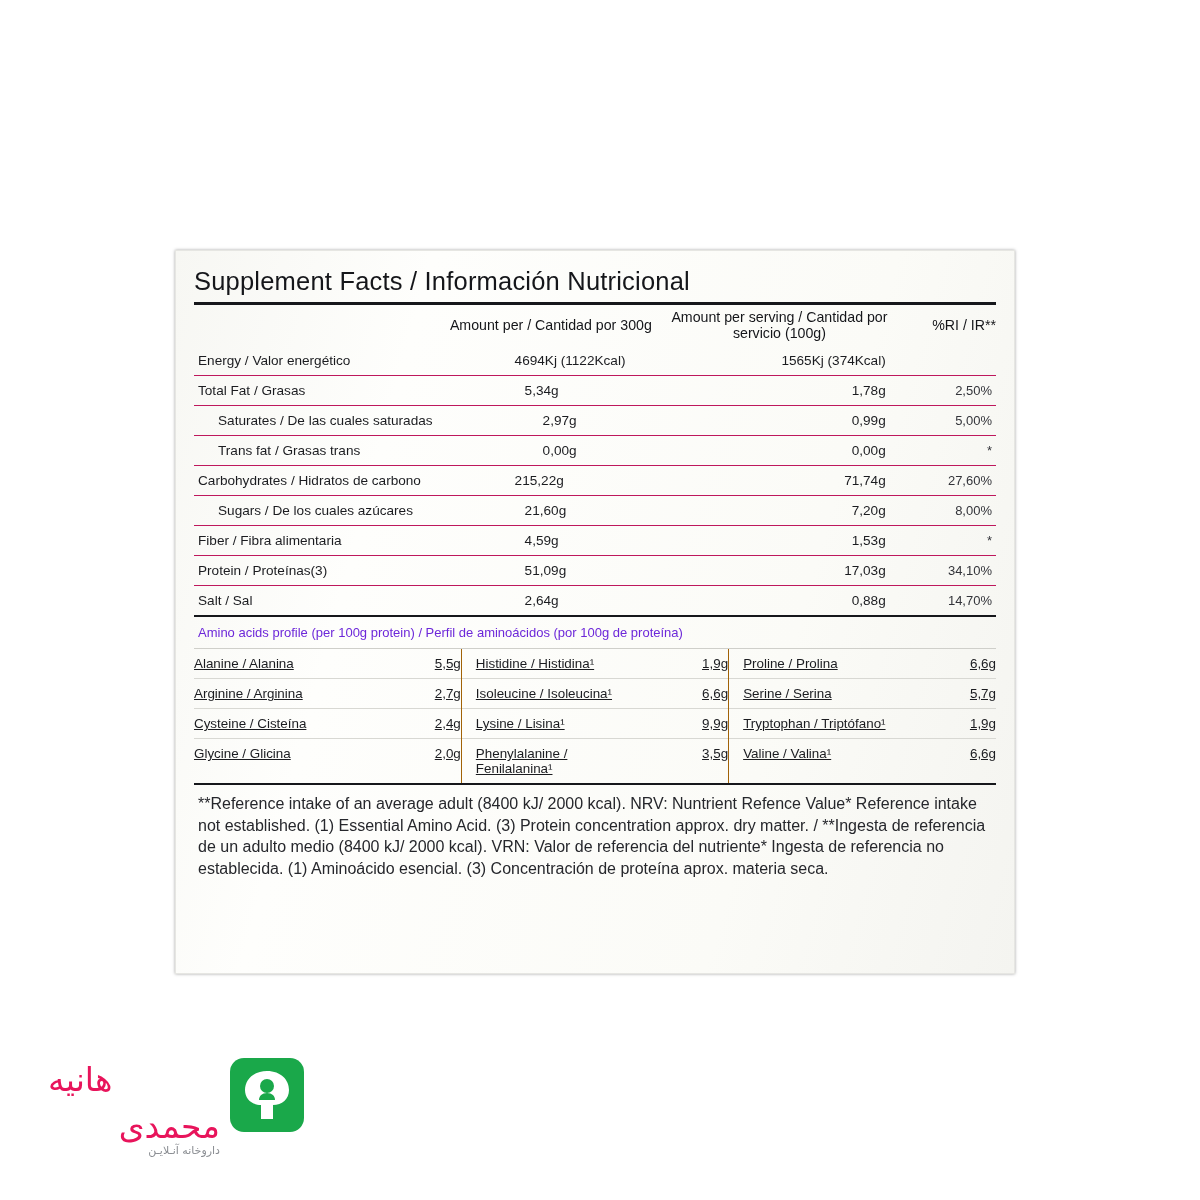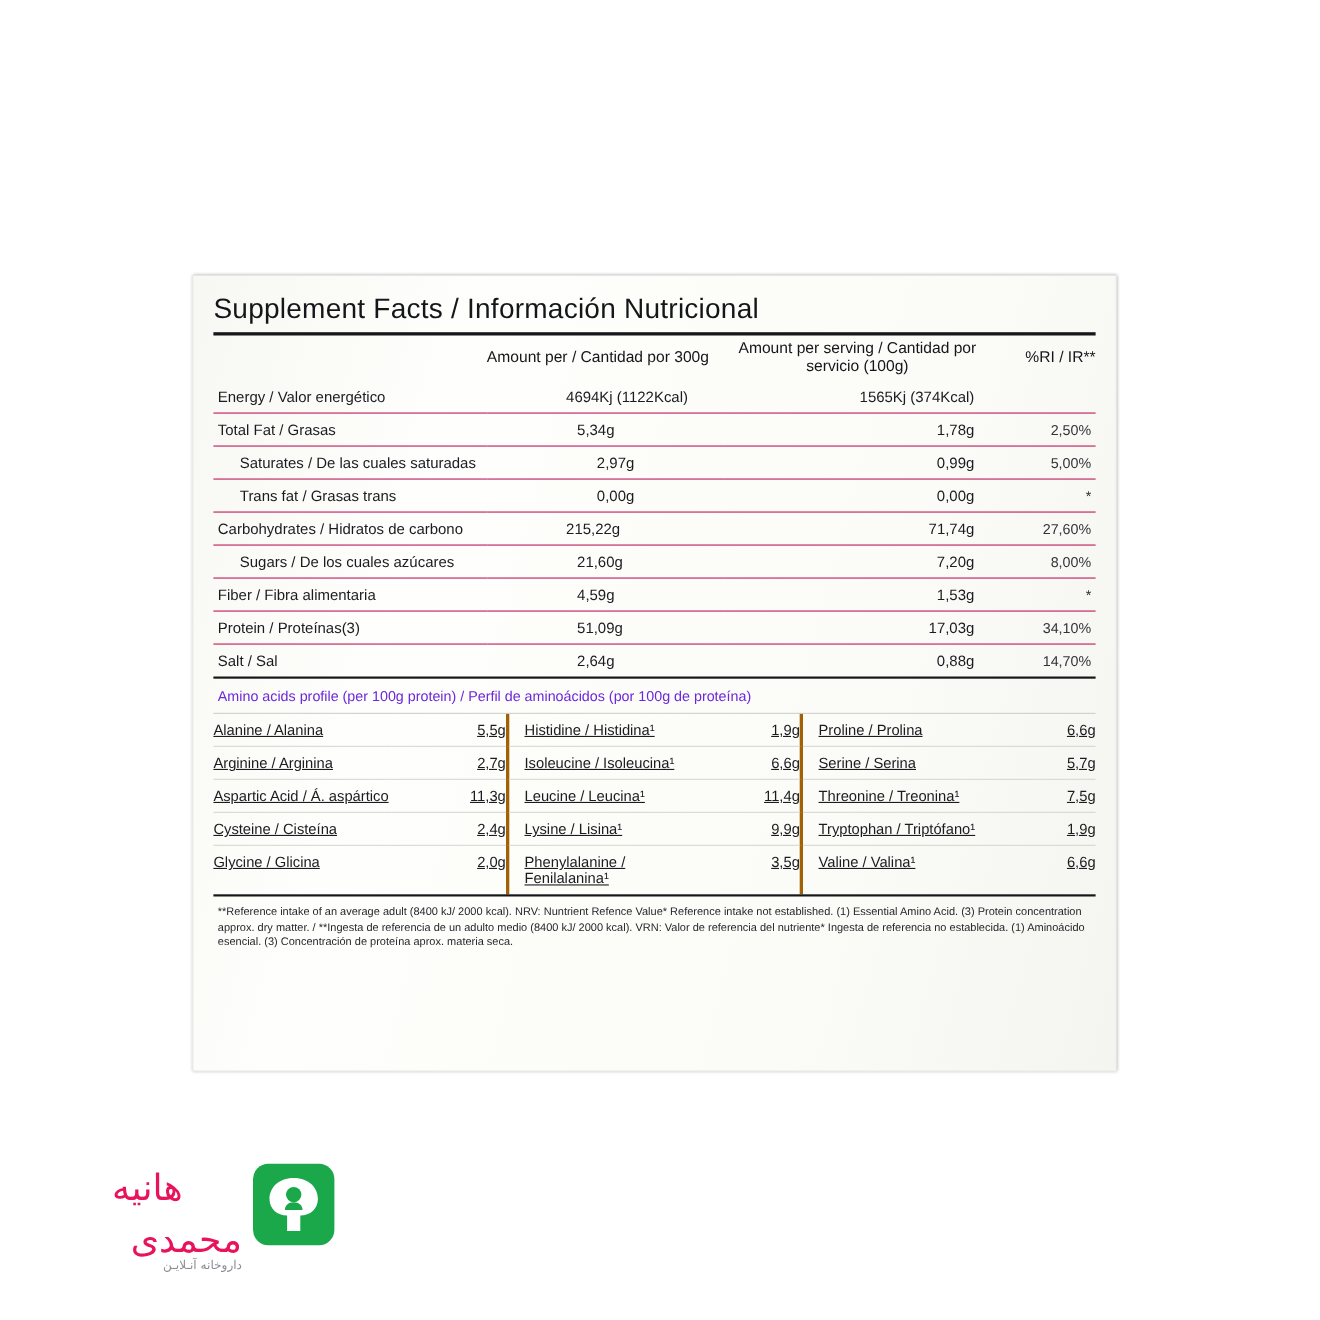--- a/index.html
+++ b/index.html
@@ -93,21 +93,21 @@
   .c-name { text-align: left; width: 31%; padding-left: 4px !important; }
   .c-300  { text-align: left; width: 27%; }
   .c-serv { text-align: right; width: 30%; padding-right: 14px !important; }
   .c-ri   { text-align: right; width: 12%; padding-right: 4px !important; font-size: 13px; color: #33343a;}
 
   .indent1 { padding-left: 24px !important; }
   .c-300.v1 { padding-left: 72px; }
   .c-300.v2 { padding-left: 82px; }
   .c-300.v3 { padding-left: 100px; }
 
-  .hdr-300 { text-align: left; padding-left: 20px; }
+  .hdr-300 { text-align: center; padding-left: 20px; }
   .hdr-serv { text-align: center; }
   .hdr-ri { text-align: right; font-size: 12.6px; padding-right: 4px; }
 
   
   .amino-title {
     font-size: 13px;
     color: #6d28d9;
     padding: 8px 0 8px 4px;
   }
   table.amino {
@@ -120,27 +120,27 @@
   table.amino td {
     padding: 7px 0 7px 0;
     border-top: 1px solid #d8d8d3;
     vertical-align: baseline;
   }
   table.amino tr:first-child td {
     border-top: none;
   }
   .a-name { text-align: left; padding-left: 4px; }
   .a-val  { text-align: right; padding-right: 12px; }
-  .colsep { border-left: 3px solid #a16207; padding-left: 14px !important; }
+  .colsep { border-left: 1px solid #a16207; padding-left: 14px !important; }
   .col-w-name { width: 20%; }
   .col-w-val  { width: 13%; }
 
   
   .footnote {
-    font-size: 10px;
+    font-size: 16px;
     line-height: 1.35;
     color: #26272c;
     padding: 8px 4px 0 4px;
     text-align: left;
   }
 
   
   #logo {
     position: absolute;
     left: 48px;
@@ -163,21 +163,21 @@
     top: 9px;
     transform: translateX(-50%);
   }
   .fa-text {
     position: absolute;
     color: #e8145b;
     font-family: "DejaVu Sans", sans-serif;
     direction: rtl;
     white-space: nowrap;
   }
-  #fa-line1 { left: 0px; top: 2px; font-size: 33px; width: 172px; text-align: center; }
+  #fa-line1 { left: 0px; top: 2px; font-size: 33px; width: 172px; text-align: left; }
   #fa-line2 { left: 0px; top: 49px; font-size: 33px; width: 172px; text-align: right; }
   #fa-line3 {
     left: 0px; top: 86px; width: 172px; text-align: right;
     font-size: 11px; color: #8a8d92; letter-spacing: 2px;
   }
 </style>
 </head>
 <body>
 
 <div id="label-panel">
@@ -268,28 +268,20 @@
           <td class="a-name col-w-name colsep">Proline / Prolina</td>
           <td class="a-val col-w-val">6,6g</td>
         </tr>
         <tr>
           <td class="a-name">Arginine / Arginina</td>
           <td class="a-val">2,7g</td>
           <td class="a-name colsep">Isoleucine / Isoleucina¹</td>
           <td class="a-val">6,6g</td>
           <td class="a-name colsep">Serine / Serina</td>
           <td class="a-val">5,7g</td>
-        </tr>
-        <tr>
-          <td class="a-name">Aspartic Acid / Á. aspártico</td>
-          <td class="a-val">11,3g</td>
-          <td class="a-name colsep">Leucine / Leucina¹</td>
-          <td class="a-val">11,4g</td>
-          <td class="a-name colsep">Threonine / Treonina¹</td>
-          <td class="a-val">7,5g</td>
         </tr>
         <tr>
           <td class="a-name">Cysteine / Cisteína</td>
           <td class="a-val">2,4g</td>
           <td class="a-name colsep">Lysine / Lisina¹</td>
           <td class="a-val">9,9g</td>
           <td class="a-name colsep">Tryptophan / Triptófano¹</td>
           <td class="a-val">1,9g</td>
         </tr>
         <tr>

